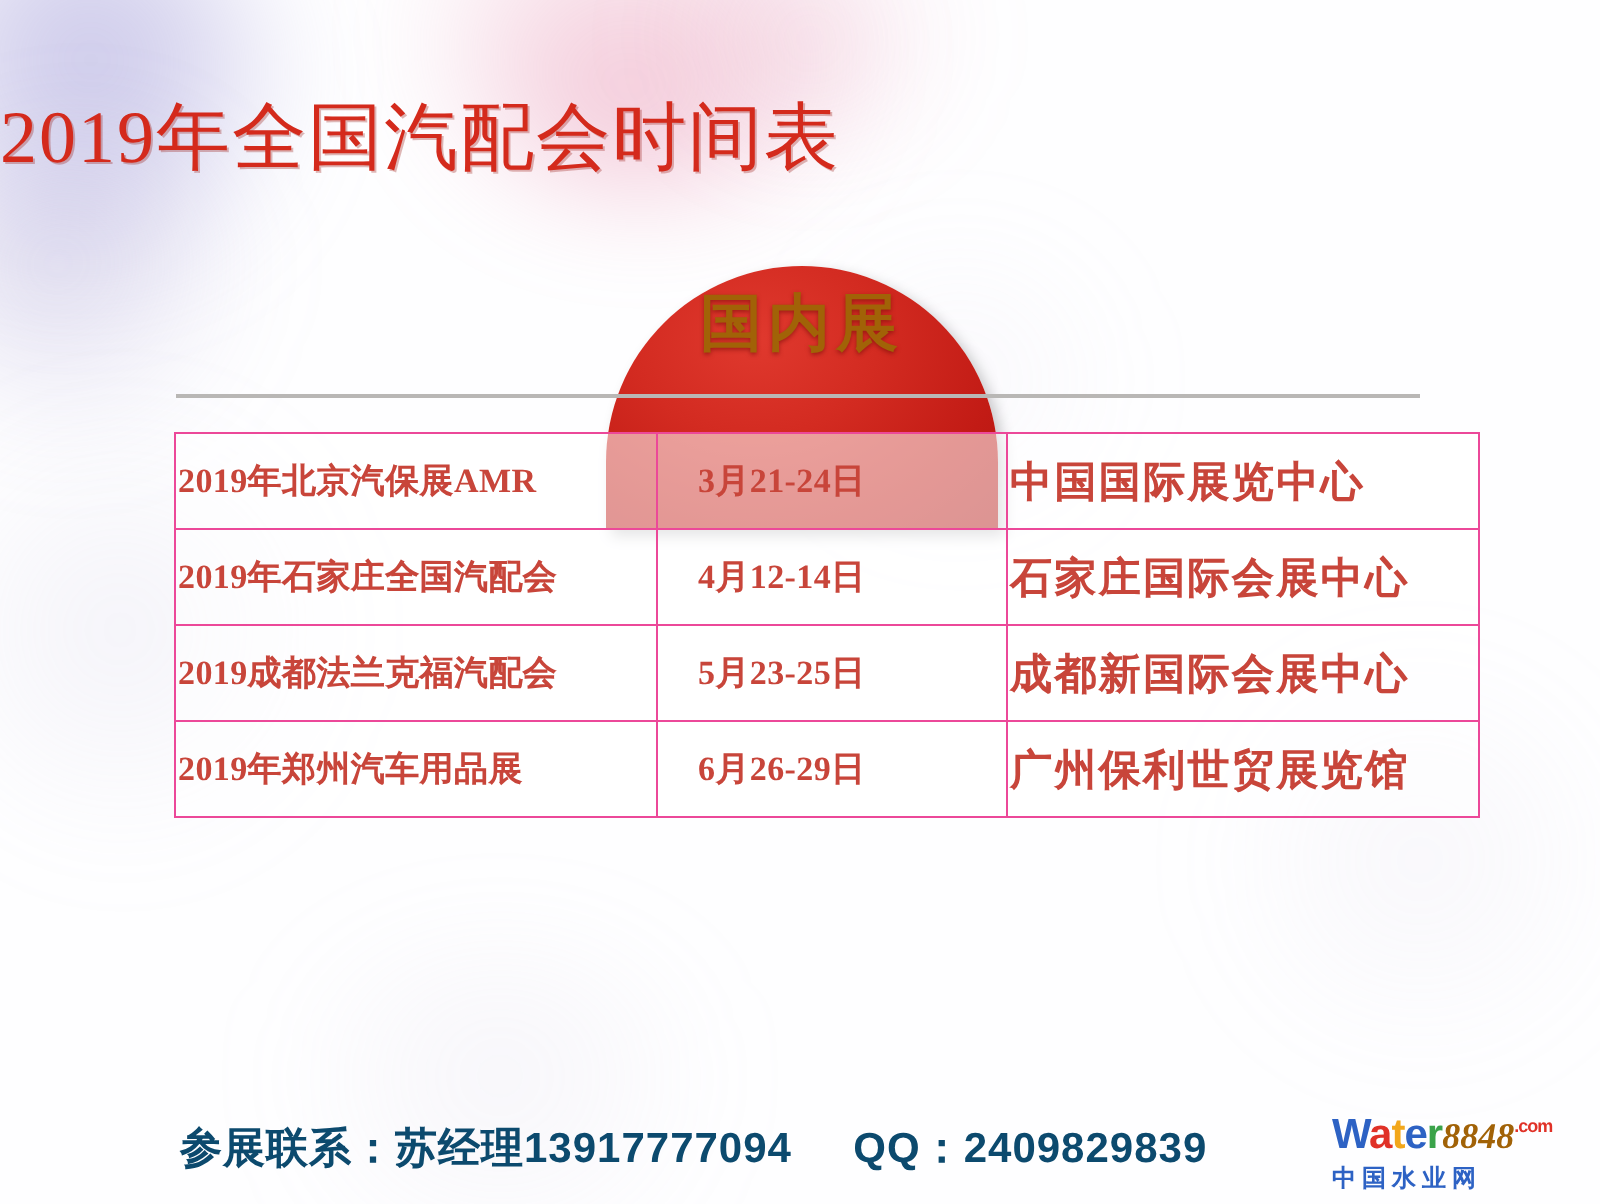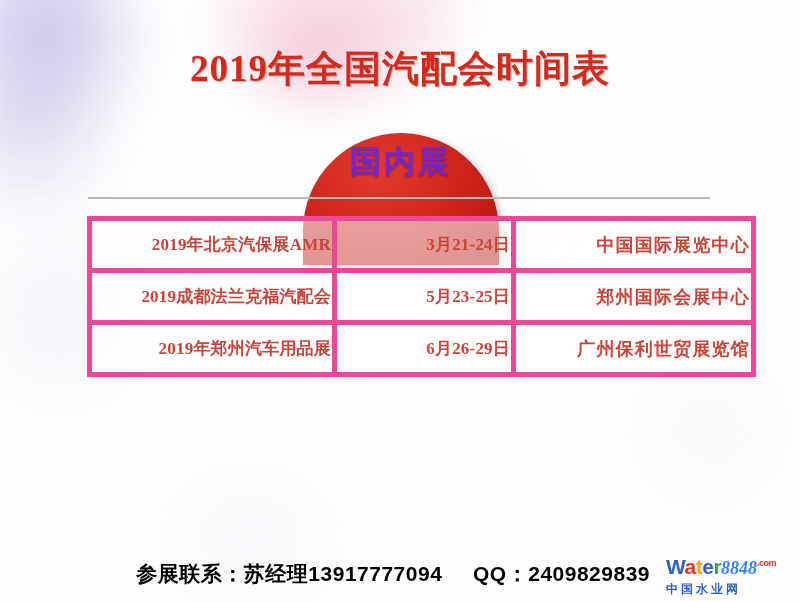--- a/index.html
+++ b/index.html
@@ -72,23 +72,22 @@
     left: 380px; top: 120px;
     width: 200px; height: 140px;
     background: radial-gradient(circle at 50% 50%, rgba(210,200,225,0.10), rgba(255,255,255,0) 72%);
   }
 
   
   .title {
     position: absolute;
     left: 0; right: 0;
     top: 44px;
-    text-align: center;
-    font-family: "Liberation Serif", "DejaVu Serif", serif;
-    font-weight: bold;
+    font-family: "Liberation Serif", "DejaVu Serif", serif;
+    font-weight: normal;
     font-size: 37px;
     letter-spacing: 1px;
     color: #d42a1c;
     text-shadow: 1px 1px 0 rgba(150,20,12,0.30);
     white-space: nowrap;
   }
 
   
   .dome-wrap {
     position: absolute;
@@ -109,21 +108,21 @@
   .dome-label {
     position: absolute;
     left: 0;
     top: 8px;
     width: 196px;
     text-align: center;
     font-family: "Liberation Serif", "DejaVu Serif", serif;
     font-weight: bold;
     font-size: 31px;
     letter-spacing: 3px;
-    color: #6d28d9;
+    color: #a16207;
     text-shadow: 0 1px 2px rgba(110,10,6,0.55);
     z-index: 3;
     white-space: nowrap;
   }
 
   
   .top-rule {
     position: absolute;
     left: 88px;
     top: 197px;
@@ -139,46 +138,46 @@
     top: 216px;
     width: 624px;
   }
   table.schedule {
     width: 624px;
     border-collapse: collapse;
     table-layout: fixed;
   }
   table.schedule td {
     height: 45px;
-    border: 5px solid #ec4899;
+    border: 1px solid #ec4899;
     font-family: "Liberation Serif", "DejaVu Serif", serif;
     font-weight: bold;
     font-size: 17px;
     color: #c8453a;
-    text-align: right;
+    text-align: left;
     vertical-align: middle;
     white-space: nowrap;
     letter-spacing: 0.2px;
     background: rgba(255,255,255,0.55);
   }
   table.schedule td.col-name { width: 238px; }
   table.schedule td.col-date { width: 153px; padding-left: 20px; }
-  table.schedule td.col-venue { width: 233px; font-size: 18px; letter-spacing: 1.2px; }
+  table.schedule td.col-venue { width: 233px; font-size: 21px; letter-spacing: 1.2px; }
 
   
   .footer-contact {
     position: absolute;
     left: 90px;
     top: 560px;
     width: 560px;
-    text-align: right;
+    text-align: left;
     font-family: "Liberation Sans", "DejaVu Sans", sans-serif;
     font-weight: bold;
     font-size: 21px;
-    color: #000000;
+    color: #0c4a6e;
     letter-spacing: 0.5px;
     white-space: nowrap;
   }
   .footer-contact .qq-gap { display: inline-block; width: 18px; }
 
   
   .watermark {
     position: absolute;
     left: 666px;
     top: 552px;
@@ -195,21 +194,21 @@
   .wm-top .l1 { color: #2d62c4; }
   .wm-top .l2 { color: #e03127; }
   .wm-top .l3 { color: #f2a71b; }
   .wm-top .l4 { color: #2d62c4; }
   .wm-top .l5 { color: #3aa34a; }
   .wm-num {
     font-family: "Liberation Serif", "DejaVu Serif", serif;
     font-style: italic;
     font-weight: bold;
     font-size: 18px;
-    color: #3b82f6;
+    color: #a16207;
     letter-spacing: 0px;
   }
   .wm-com {
     font-family: Liberation Sans, sans-serif;
     font-weight: bold;
     font-size: 9px;
     color: #e03127;
     vertical-align: super;
   }
   .wm-bottom {
@@ -249,23 +248,28 @@
 
   <div class="table-wrap">
     <table class="schedule">
       <tbody>
         <tr>
           <td class="col-name">2019年北京汽保展AMR</td>
           <td class="col-date">3月21-24日</td>
           <td class="col-venue">中国国际展览中心</td>
         </tr>
         <tr>
+          <td class="col-name">2019年石家庄全国汽配会</td>
+          <td class="col-date">4月12-14日</td>
+          <td class="col-venue">石家庄国际会展中心</td>
+        </tr>
+        <tr>
           <td class="col-name">2019成都法兰克福汽配会</td>
           <td class="col-date">5月23-25日</td>
-          <td class="col-venue">郑州国际会展中心</td>
+          <td class="col-venue">成都新国际会展中心</td>
         </tr>
         <tr>
           <td class="col-name">2019年郑州汽车用品展</td>
           <td class="col-date">6月26-29日</td>
           <td class="col-venue">广州保利世贸展览馆</td>
         </tr>
       </tbody>
     </table>
   </div>
 

